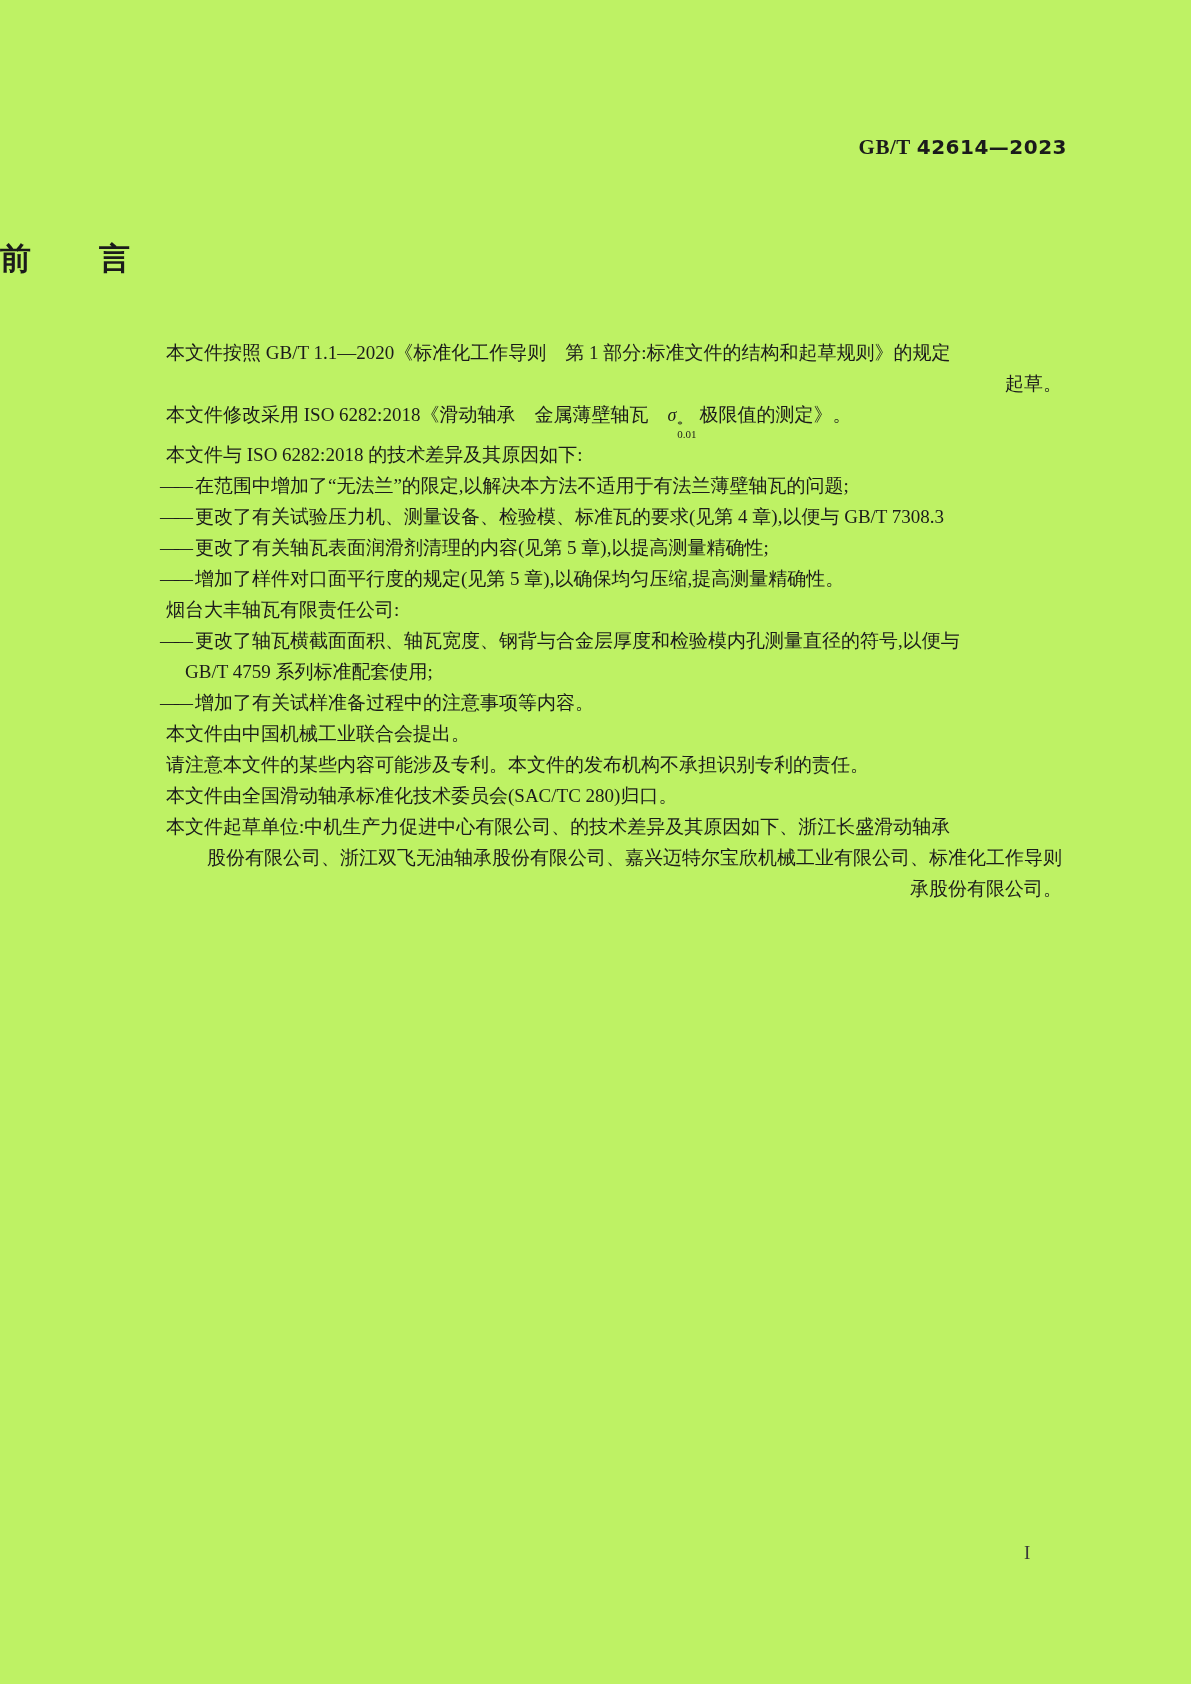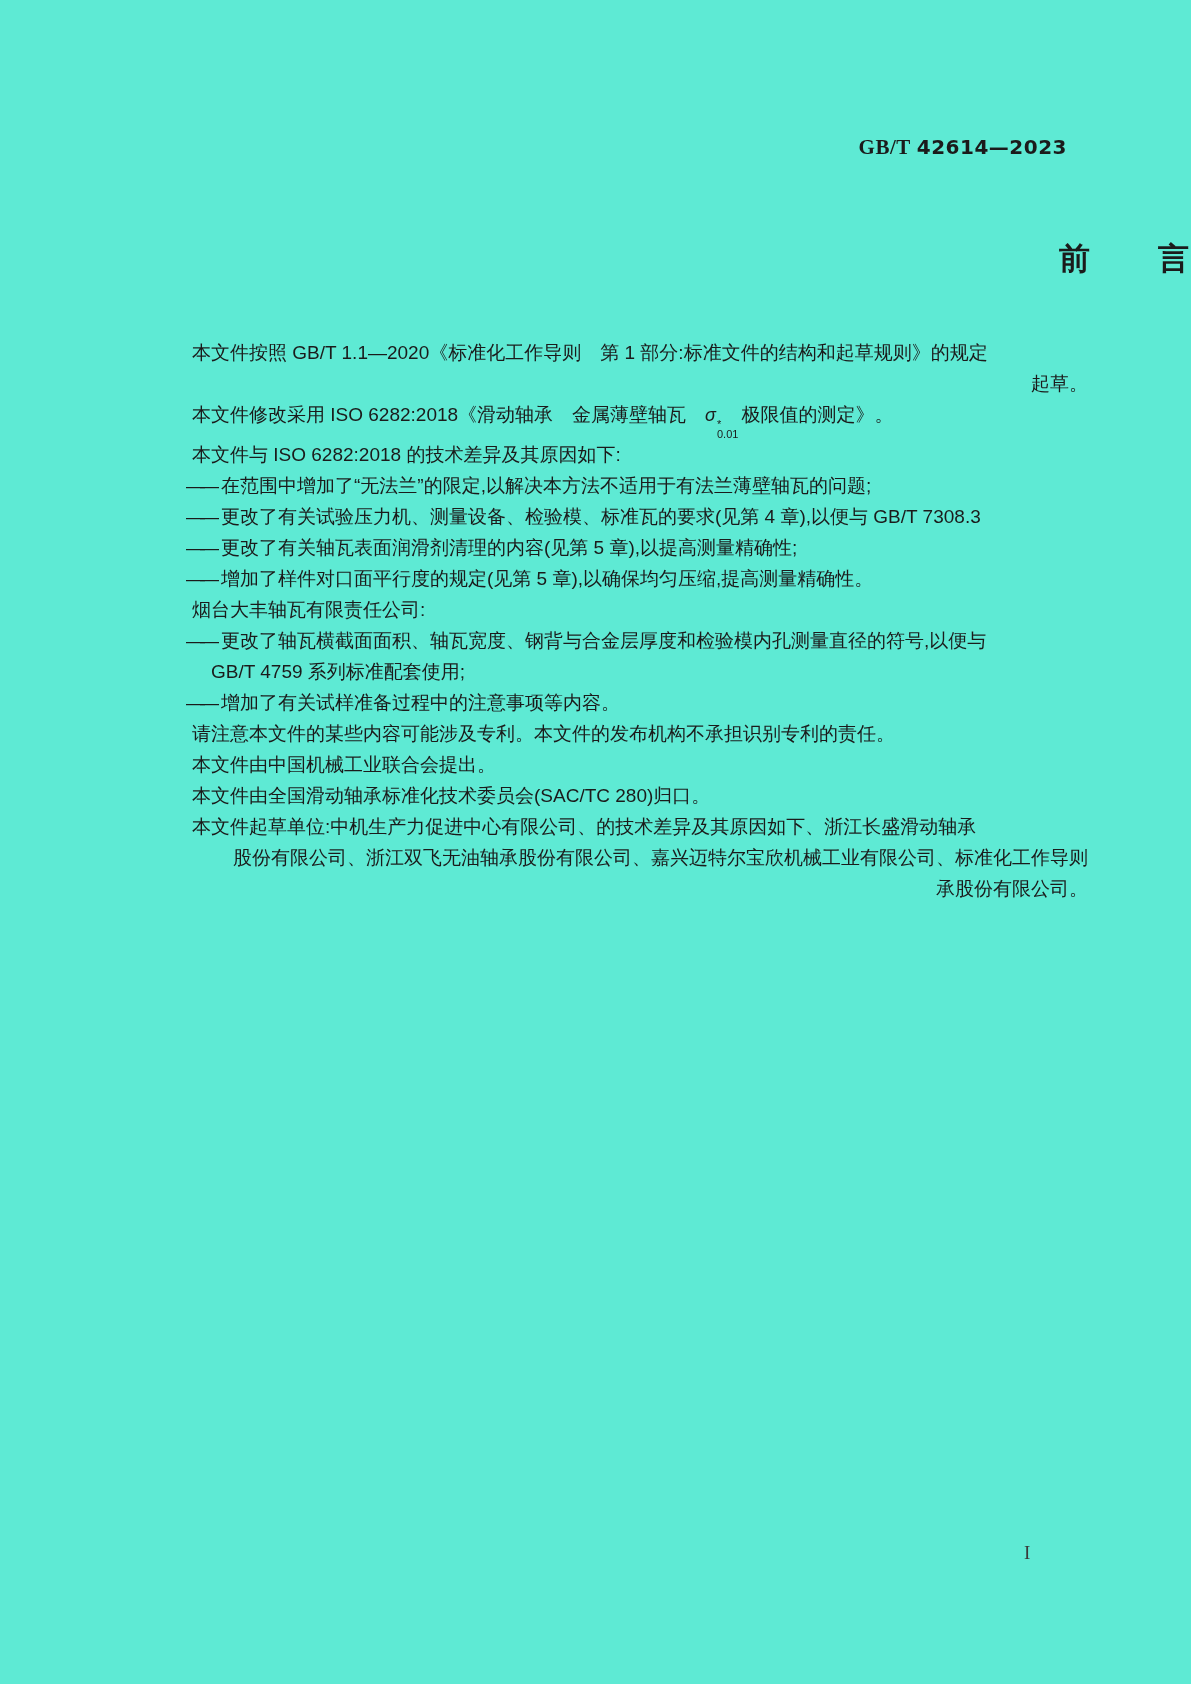--- a/index.html
+++ b/index.html
@@ -4,21 +4,21 @@
 <style>
   html, body {
     margin: 0;
     padding: 0;
     background: #e8e8e8;
   }
   .page {
     position: relative;
     width: 1191px;
     height: 1684px;
-    background: #5eead4;
+    background: #bef264;
     margin: 0 auto;
     overflow: hidden;
     color: #1b1b1b;
   }
   
   .doc-header {
     position: absolute;
     top: 135px;
     right: 124px;
     font-family: "Liberation Serif", "DejaVu Serif", serif;
@@ -32,38 +32,37 @@
     font-weight: bold;
     font-size: 20px;
     margin-left: 6px;
   }
   
   .doc-title {
     position: absolute;
     top: 238px;
     left: 0;
     width: 100%;
-    text-align: right;
+    text-align: left;
     font-family: "DejaVu Sans", "Liberation Sans", sans-serif;
     font-size: 31px;
     font-weight: bold;
     letter-spacing: 2px;
     white-space: pre;
   }
   
   .doc-body {
     position: absolute;
     left: 130px;
     top: 337px;
     width: 932px;
-    font-family: Liberation Sans, sans-serif;
+    font-family: Liberation Serif, serif;
     font-size: 19px;
     line-height: 31px;
     white-space: nowrap;
-    margin-left: 26px;
   }
   .line { min-height: 31px; }
   .line--first     { padding-left: 36px; }
   .line--flush     { padding-left: 0; text-align: right; }
   .line--dash      { padding-left: 30px; }
   .line--dash-cont { padding-left: 55px; }
   .dash-marker {
     letter-spacing: -5px;
     margin-right: 7px;
   }
@@ -114,22 +113,22 @@
           </span></span>极限值的测定》。</div>
       <div class="line line--first">本文件与 ISO 6282:2018 的技术差异及其原因如下:</div>
       <div class="line line--dash"><span class="dash-marker">——</span>在范围中增加了“无法兰”的限定,以解决本方法不适用于有法兰薄壁轴瓦的问题;</div>
       <div class="line line--dash"><span class="dash-marker">——</span>更改了有关试验压力机、测量设备、检验模、标准瓦的要求(见第 4 章),以便与 GB/T 7308.3</div>
       <div class="line line--dash"><span class="dash-marker">——</span>更改了有关轴瓦表面润滑剂清理的内容(见第 5 章),以提高测量精确性;</div>
       <div class="line line--dash"><span class="dash-marker">——</span>增加了样件对口面平行度的规定(见第 5 章),以确保均匀压缩,提高测量精确性。</div>
       <div class="line line--first">烟台大丰轴瓦有限责任公司:</div>
       <div class="line line--dash"><span class="dash-marker">——</span>更改了轴瓦横截面面积、轴瓦宽度、钢背与合金层厚度和检验模内孔测量直径的符号,以便与</div>
       <div class="line line--dash-cont">GB/T 4759 系列标准配套使用;</div>
       <div class="line line--dash"><span class="dash-marker">——</span>增加了有关试样准备过程中的注意事项等内容。</div>
+      <div class="line line--first">本文件由中国机械工业联合会提出。</div>
       <div class="line line--first">请注意本文件的某些内容可能涉及专利。本文件的发布机构不承担识别专利的责任。</div>
-      <div class="line line--first">本文件由中国机械工业联合会提出。</div>
       <div class="line line--first">本文件由全国滑动轴承标准化技术委员会(SAC/TC 280)归口。</div>
       <div class="line line--first">本文件起草单位:中机生产力促进中心有限公司、的技术差异及其原因如下、浙江长盛滑动轴承</div>
       <div class="line line--flush">股份有限公司、浙江双飞无油轴承股份有限公司、嘉兴迈特尔宝欣机械工业有限公司、标准化工作导则</div>
       <div class="line line--flush">承股份有限公司。</div>
     </div>
 
   <div class="page-number">I</div>
 
 </div>
 

